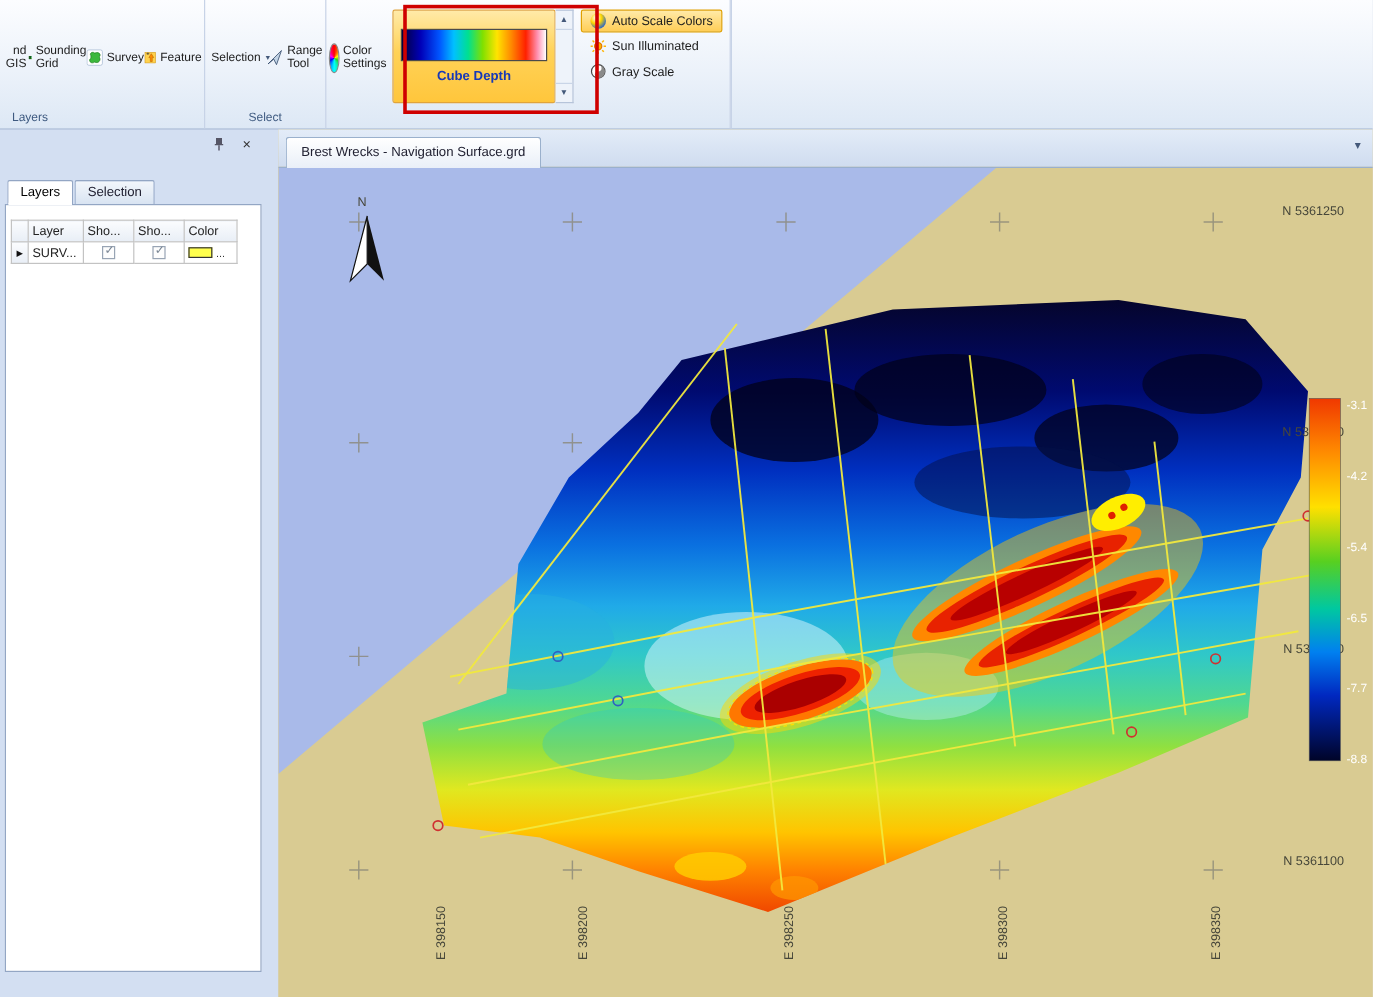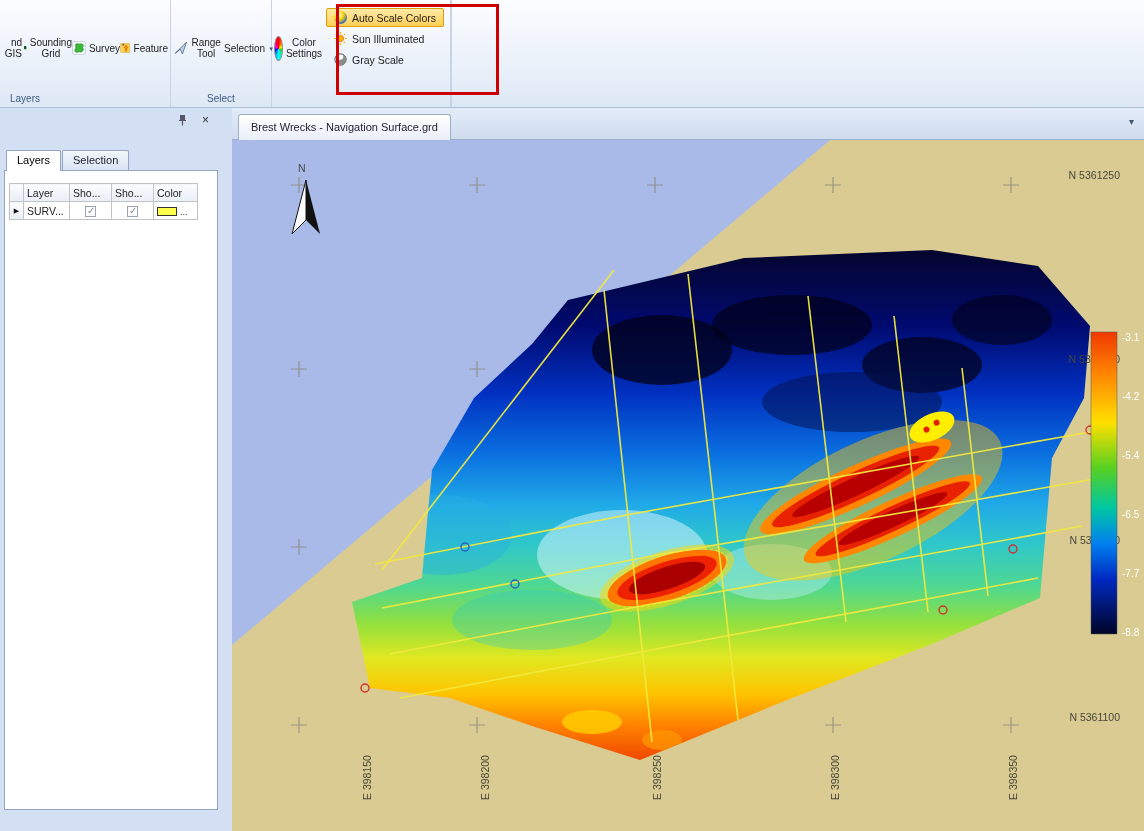--- a/index.html
+++ b/index.html
@@ -11,21 +11,21 @@
   .ribbon { position:absolute; left:0; top:0; width:100%; height:108px;
     background:linear-gradient(#fcfdff,#ecf2fa 55%,#dde8f5);
     border-bottom:1px solid #aebfd8; display:flex; }
   .rgroup { display:flex; flex-direction:column; border-right:1px solid #c7d3e7; }
   .rgroup-content { flex:1; display:flex; align-items:flex-start; padding:3px 2px 0 2px; }
   .rgroup-label { height:15px; font-size:10px; color:#3e5a80; text-align:center; line-height:13px; }
   .rgroup.layers .rgroup-label { text-align:left; padding-left:10px; }
   .rgroup.filler { border-right:none; flex:1; }
   .rbtn { width:48px; min-height:86px; display:flex; flex-direction:row; align-items:center;
     padding-top:4px; gap:3px; border-radius:2px; cursor:default; }
-  .rbtn .lbl { font-size:10px; line-height:11px; text-align:center; color:#1c1c1c; }
+  .rbtn .lbl { font-size:10px; line-height:11px; text-align:left; color:#1c1c1c; }
   .rbtn.partial { width:22px; overflow:hidden; }
   .rbtn.partial .ricon { position:relative; left:-12px; }
   .rbtn.partial .lbl { width:30px; position:relative; left:-2px; text-align:right; }
   .ricon { width:26px; height:26px; display:block; }
   .drop-arrow { font-size:6px; color:#44597a; margin-top:1px; }
   .color-wheel { width:25px; height:25px; border-radius:50%; border:1px solid #8a8a8a;
     background:conic-gradient(#f00,#ff0,#2ecc1e,#0ff,#00f,#f0f,#f00); display:block; }
 
   
   .gallery { display:flex; margin:5px 2px 0 5px; height:78px; }
@@ -150,44 +150,54 @@
           <span class="lbl">Feature</span>
         </div>
       </div>
       <div class="rgroup-label">Layers</div>
     </div>
 
     <div class="rgroup">
       <div class="rgroup-content">
         <div class="rbtn">
           <svg class="ricon" viewBox="0 0 26 26">
+            <rect x="3" y="3" width="15" height="15" fill="none" stroke="#5a7aa0" stroke-dasharray="3,2"></rect>
+            <path d="M13,10 L23,18.5 L18.4,18.9 L20.8,24.3 L18.2,25.4 L15.8,20 L13,22.6 Z" fill="#ffffff" stroke="#222" stroke-width="1"></path>
+          </svg>
+          <span class="lbl">Selection</span>
+          <span class="drop-arrow">▼</span>
+        </div>
+        <div class="rbtn">
+          <svg class="ricon" viewBox="0 0 26 26">
             <polygon points="4,22 23,3 16,23 12,15" fill="#c2d4e6" stroke="#3a5070" stroke-width="1.2"></polygon>
             <line x1="4" y1="22" x2="12" y2="15" stroke="#3a5070"></line>
           </svg>
           <span class="lbl">Range Tool</span>
         </div>
-        <div class="rbtn">
-          <svg class="ricon" viewBox="0 0 26 26">
-            <rect x="3" y="3" width="15" height="15" fill="none" stroke="#5a7aa0" stroke-dasharray="3,2"></rect>
-            <path d="M13,10 L23,18.5 L18.4,18.9 L20.8,24.3 L18.2,25.4 L15.8,20 L13,22.6 Z" fill="#ffffff" stroke="#222" stroke-width="1"></path>
-          </svg>
-          <span class="lbl">Selection</span>
-          <span class="drop-arrow">▼</span>
-        </div>
       </div>
       <div class="rgroup-label">Select</div>
     </div>
 
     <div class="rgroup">
       <div class="rgroup-content">
         <div class="rbtn">
           <span class="color-wheel"></span>
           <span class="lbl">Color Settings</span>
         </div>
 
+        <div class="gallery">
+          <div class="gallery-main">
+            <span class="gallery-strip"></span>
+            <span class="gallery-label">Cube Depth</span>
+          </div>
+          <div class="gallery-arrows">
+            <span class="garrow">▲</span>
+            <span class="garrow bottom">▼</span>
+          </div>
+        </div>
 
         <div class="toggle-col">
           <div class="toggle selected">
             <span class="ball-icon"></span>
             <span>Auto Scale Colors</span>
           </div>
           <div class="toggle">
             <svg width="13" height="13" viewBox="0 0 13 13">
               <circle cx="6.5" cy="6.5" r="3" fill="#ffb400" stroke="#e07800"></circle>
               <g stroke="#ffb400" stroke-width="1.2">

